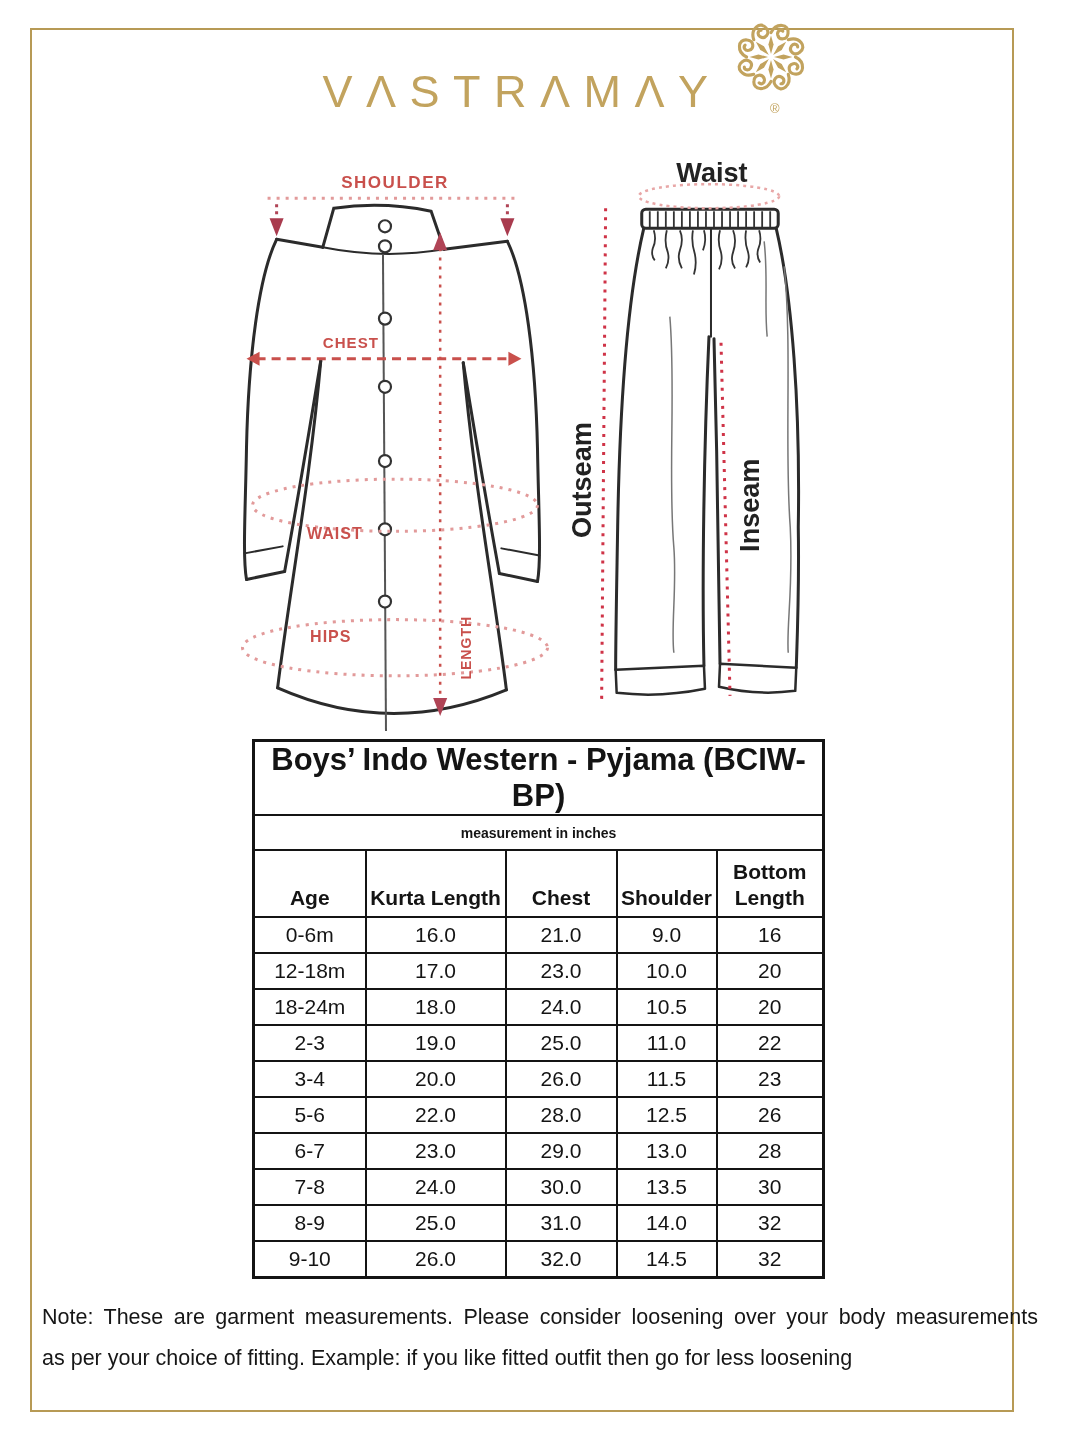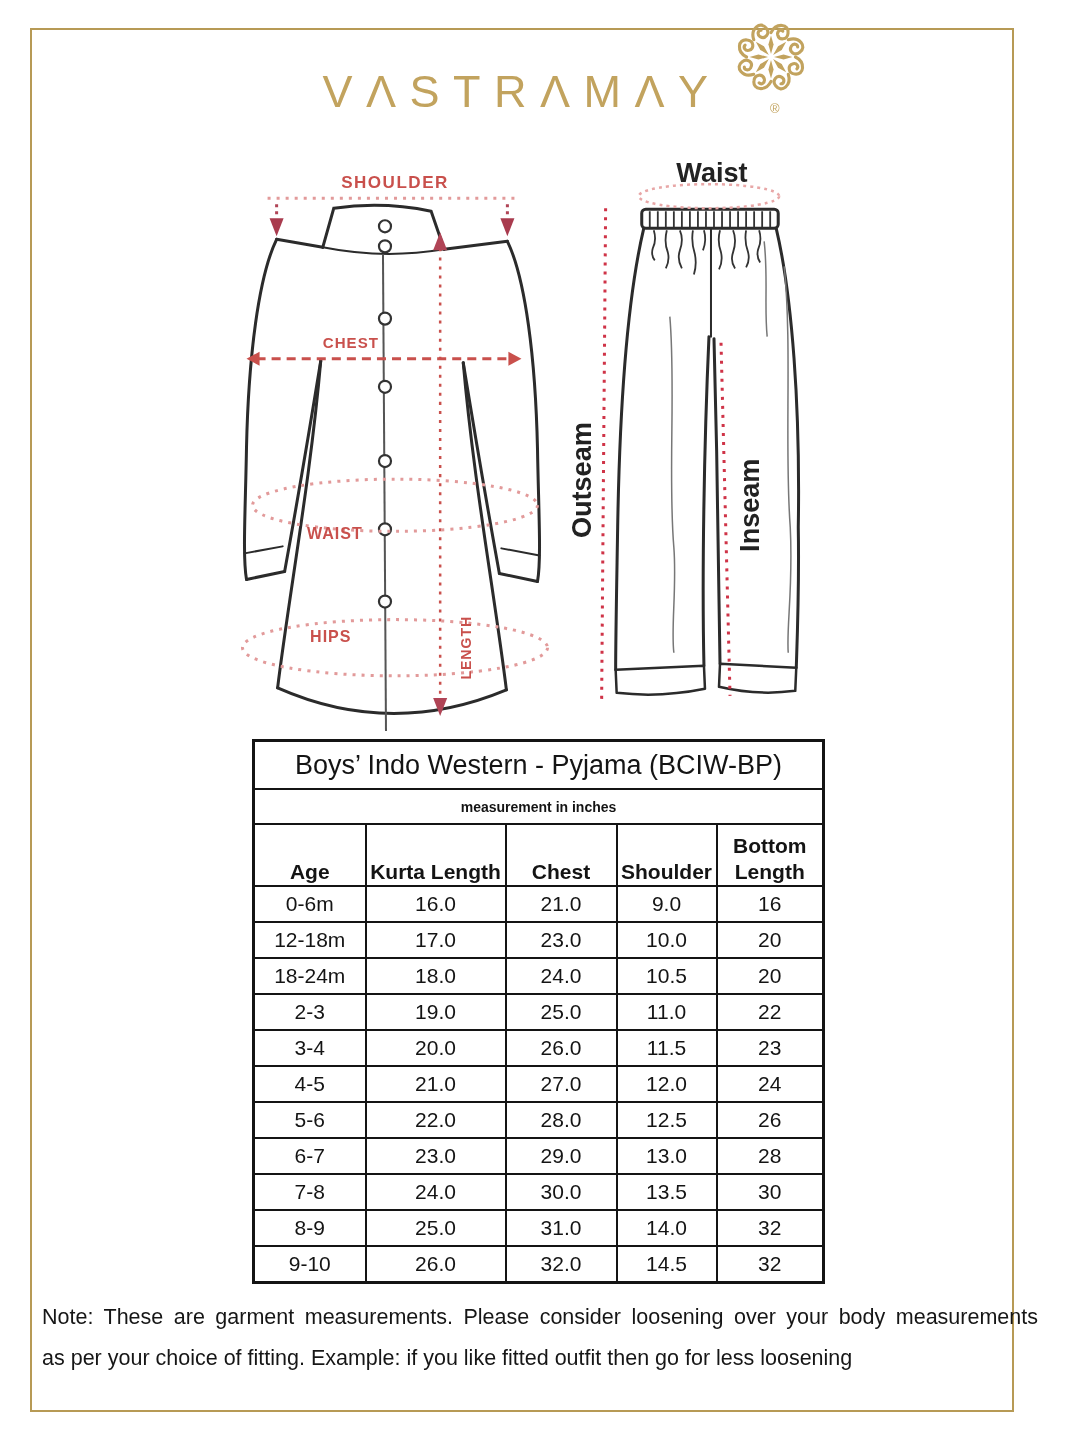--- a/index.html
+++ b/index.html
@@ -20,23 +20,23 @@
   .pants-svg{position:absolute;left:553px;top:146px;width:327px;height:587px;}
   .k-label{font-family:"Liberation Sans",sans-serif;font-weight:bold;fill:#c9504c;}
   .p-label{font-family:"Liberation Sans",sans-serif;font-weight:bold;fill:#222;}
 
   
   .size-table{position:absolute;left:252px;top:739px;width:570px;border-collapse:collapse;
         table-layout:fixed;background:#fff;}
   .size-table td,.size-table th{border:2px solid #141414;text-align:center;vertical-align:middle;
         font-family:"Liberation Sans",sans-serif;color:#141414;padding:0;}
   .size-table{border:3px solid #141414;}
-  .t-title{height:46px;font-size:27px;font-weight:normal;}
+  .t-title{height:46px;font-size:31px;font-weight:bold;}
   .t-sub{height:33px;font-size:14px;font-weight:bold;}
-  .t-head th{height:60px;font-size:21px;font-weight:bold;vertical-align:bottom;line-height:1.25;}
+  .t-head th{height:60px;font-size:21px;font-weight:bold;vertical-align:bottom;padding-bottom:5px;line-height:1.25;}
   .size-table tbody td{height:34px;font-size:21px;font-weight:normal;}
 
   
   .note{position:absolute;left:42px;top:1297px;width:996px;font-size:21.5px;line-height:41px;color:#161616;}
   .note-l1{text-align:justify;text-align-last:justify;}
   .note-l2{text-align:left;}
 </style>
 </head>
 <body>
 
@@ -220,27 +220,20 @@
           <td>22</td>
         </tr>
         <tr>
           <td>3-4</td>
           <td>20.0</td>
           <td>26.0</td>
           <td>11.5</td>
           <td>23</td>
         </tr>
         <tr>
-          <td>4-5</td>
-          <td>21.0</td>
-          <td>27.0</td>
-          <td>12.0</td>
-          <td>24</td>
-        </tr>
-        <tr>
           <td>5-6</td>
           <td>22.0</td>
           <td>28.0</td>
           <td>12.5</td>
           <td>26</td>
         </tr>
         <tr>
           <td>6-7</td>
           <td>23.0</td>
           <td>29.0</td>

